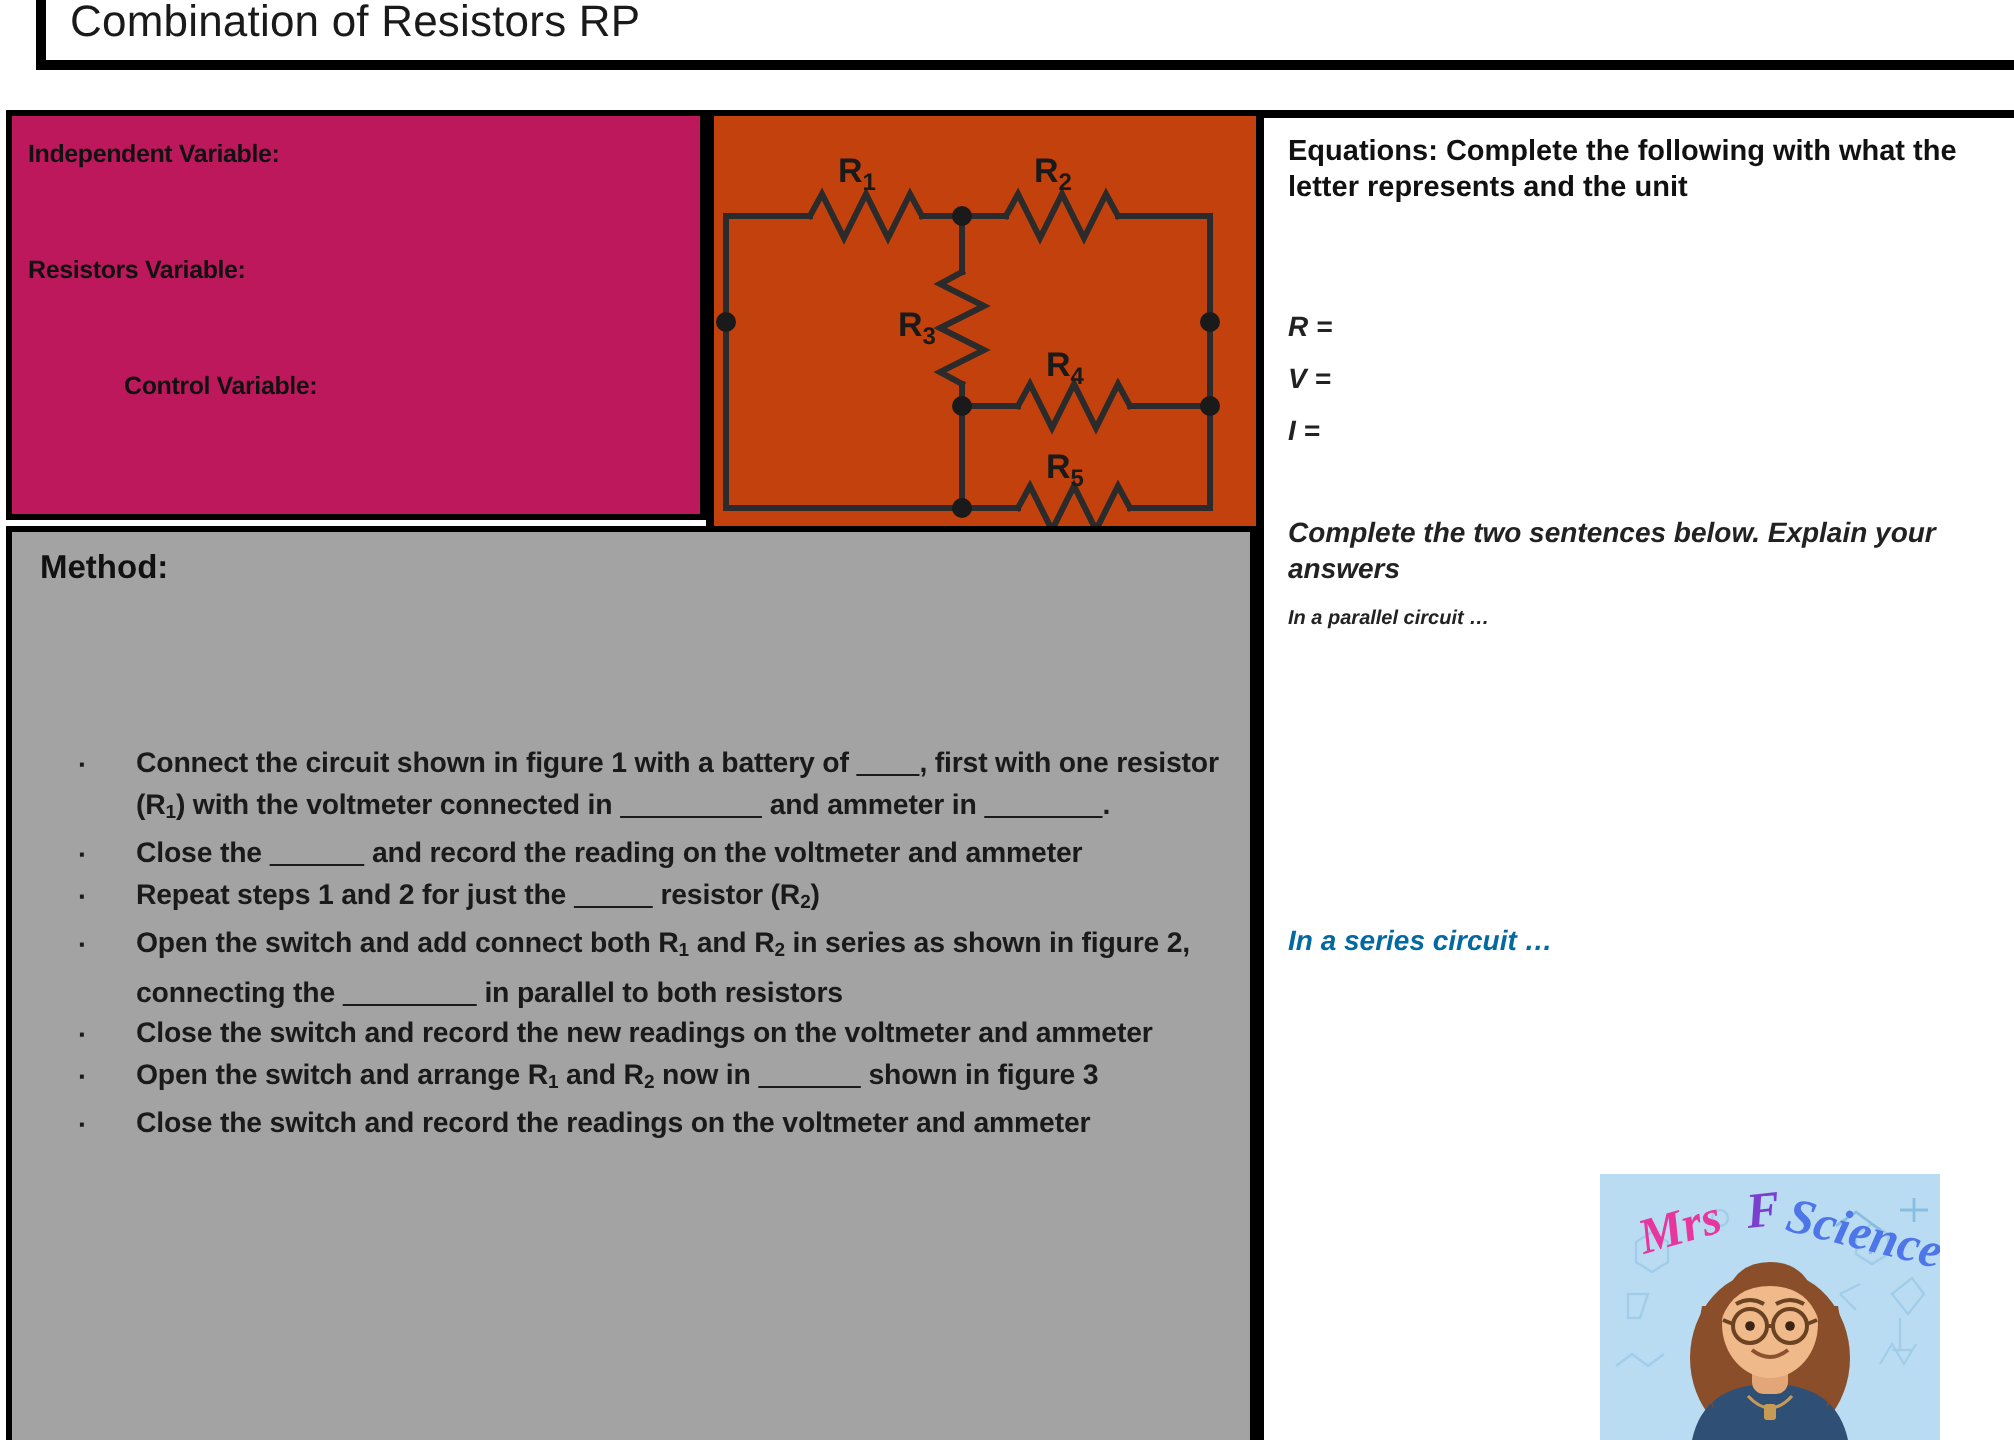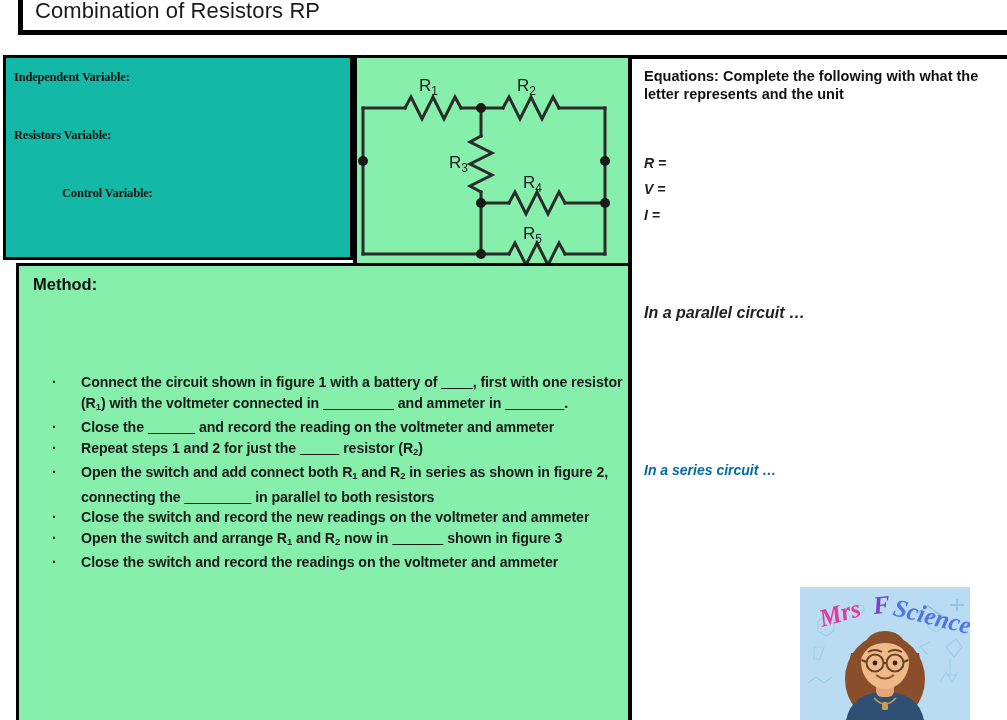--- a/index.html
+++ b/index.html
@@ -37,55 +37,55 @@
     letter-spacing: 0.1px;
     white-space: nowrap;
   }
 
   
   #variables-box {
     position: absolute;
     left: 3px; top: 55px;
     width: 350px; height: 205px;
     border: 3px solid #000;
-    background: #14b8a6;
-    font-family: Liberation Serif, serif;
+    background: #be185d;
   }
   .var-label {
     position: absolute;
     left: 8px;
     font-size: 12.5px;
     font-weight: bold;
     color: #111;
     letter-spacing: -0.2px;
   }
   #var-independent { top: 12px; }
   #var-dependent  { top: 70px; }
   #var-control    { top: 128px; margin-left: 48px; }
 
   
   #circuit-box {
     position: absolute;
     left: 353px; top: 55px;
     width: 275px; height: 208px;
     border-left: 4px solid #000;
     border-top: 3px solid #000;
-    background: #86efac;
-    overflow: hidden;
+    background: #c2410c;
+    overflow: hidden;
+    font-weight: bold;
   }
   #circuit-box svg { display: block; }
 
   
   #method-box {
     position: absolute;
-    left: 16px; top: 263px;
+    left: 3px; top: 263px;
     width: 625px; height: 457px;
     border: 3px solid #000;
     border-bottom: none;
-    background: #86efac;
+    background: #a3a3a3;
     overflow: hidden;
   }
   #method-heading {
     position: absolute;
     left: 14px; top: 9px;
     font-size: 16.5px;
     font-weight: bold;
     color: #111;
   }
   #method-list {
@@ -154,21 +154,21 @@
     width: 345px;
     font-size: 14px;
     font-weight: bold;
     font-style: italic;
     color: #222;
     line-height: 18px;
   }
   #parallel-prompt {
     position: absolute;
     left: 12px; top: 245px;
-    font-size: 16px;
+    font-size: 10px;
     font-weight: bold;
     font-style: italic;
     color: #222;
     text-align: center;
   }
   #series-prompt {
     position: absolute;
     left: 12px; top: 403px;
     font-size: 14px;
     font-weight: bold;
@@ -299,20 +299,21 @@
     </div>
   </div>
 
 </div>
 
 <div id="equations-box">
   <div id="equations-heading">Equations: Complete the following with what the letter represents and the unit</div>
   <div class="eq-line" id="eq-r">R =</div>
   <div class="eq-line" id="eq-v">V =</div>
   <div class="eq-line" id="eq-i">I =</div>
+  <div id="sentences-instruction">Complete the two sentences below. Explain your answers</div>
   <div id="parallel-prompt">In a parallel circuit …</div>
   <div id="series-prompt">In a series circuit …</div>
 </div>
 
 <div id="bottom-right-region">
   <div id="bottom-left-rule"></div>
   <div id="logo-card">
     <svg width="170" height="133" viewBox="0 0 170 133">
       <rect x="0" y="0" width="170" height="133" fill="#b9dcf2"></rect>
 

